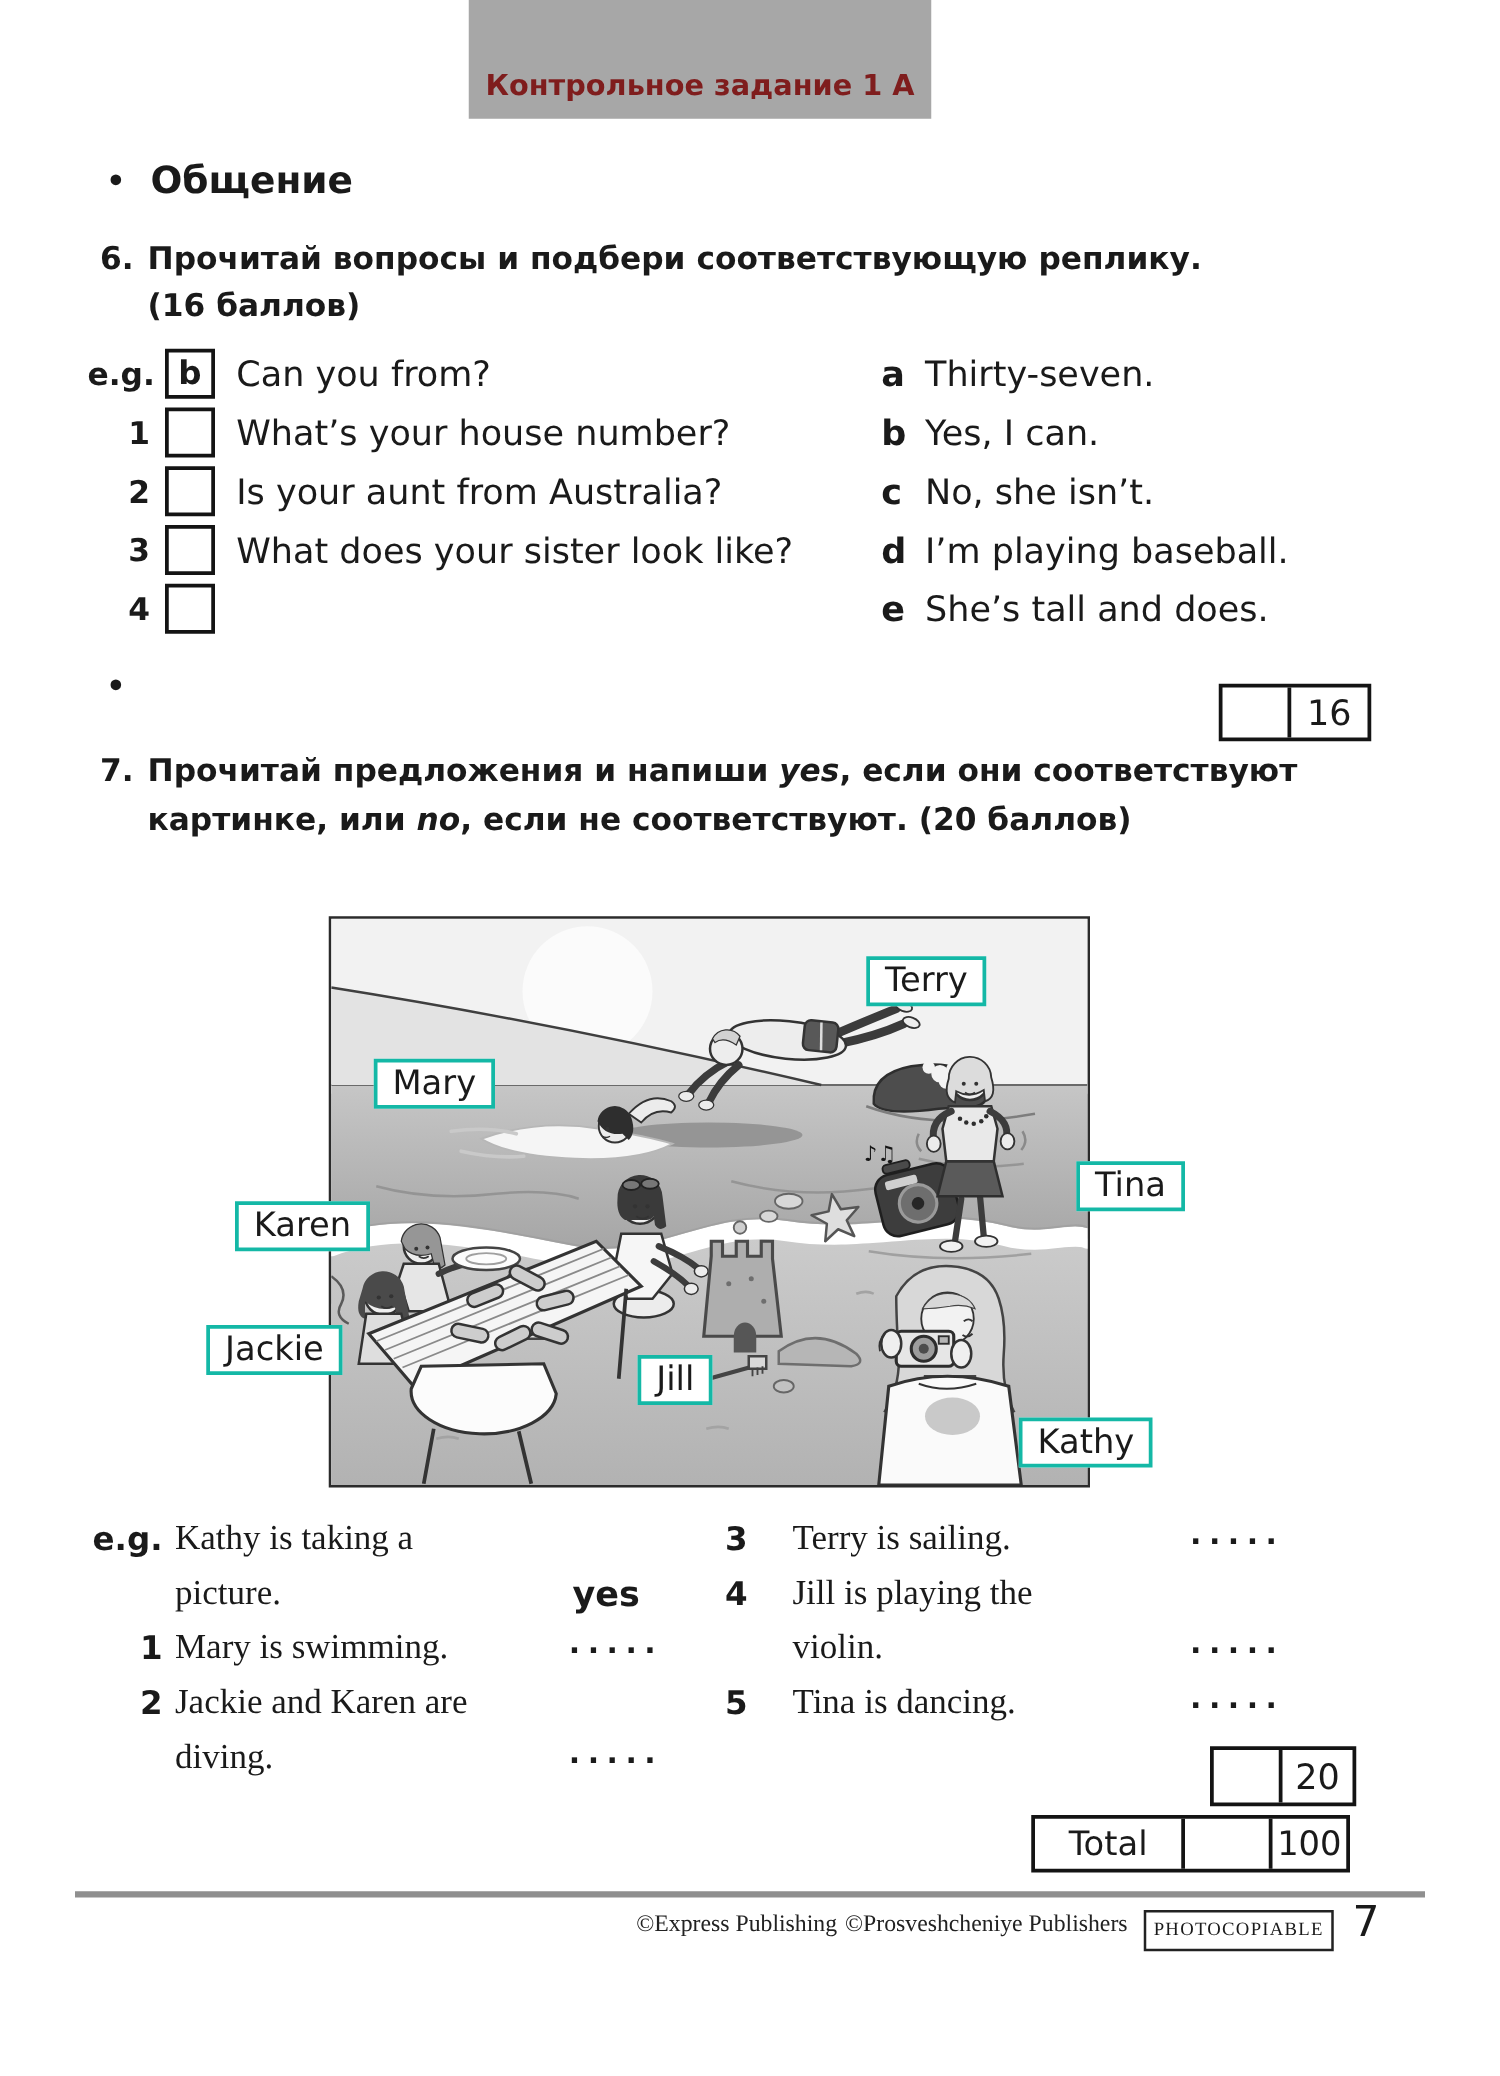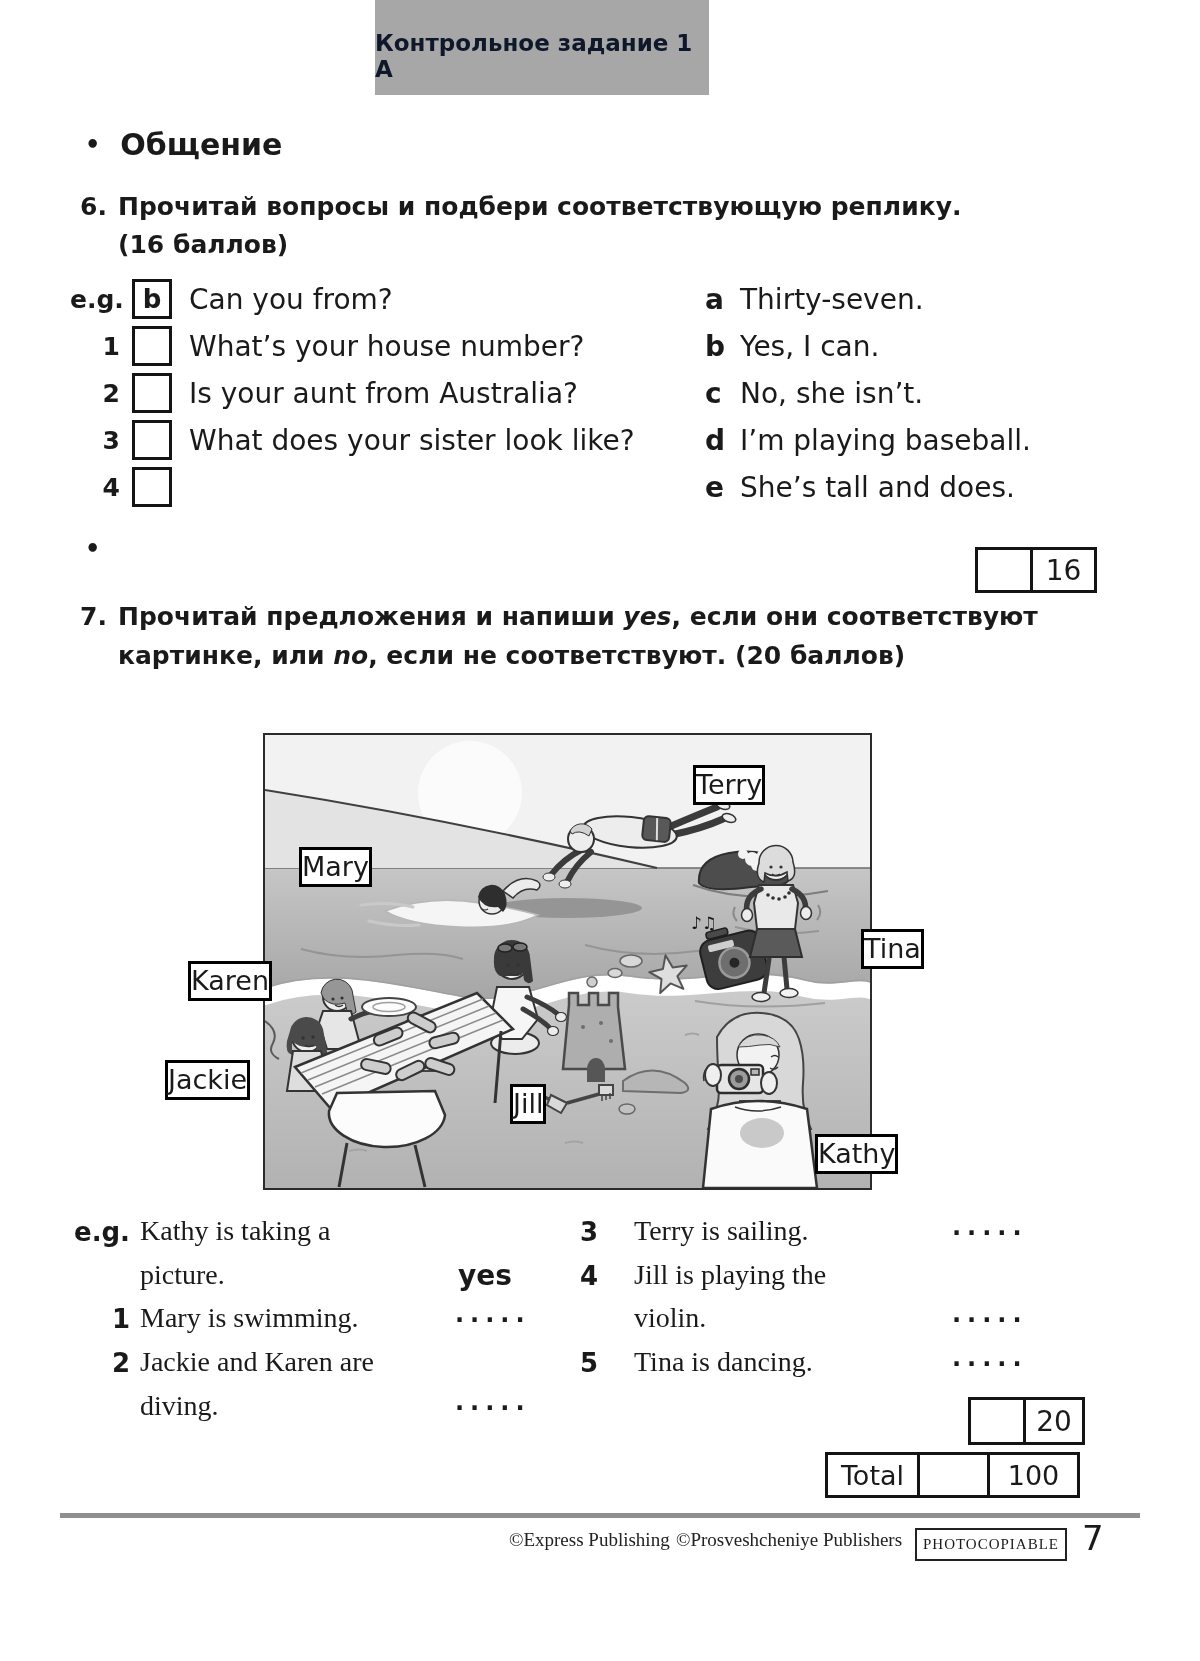--- a/index.html
+++ b/index.html
@@ -1,51 +1,51 @@
 <!DOCTYPE html>
 <html><head>
 <meta charset="utf-8">
 <style>
   html,body{margin:0;padding:0;}
   body{
     width:1200px;height:1661px;position:relative;background:#ffffff;
     font-family:"DejaVu Sans",sans-serif;color:#1a1a1a;overflow:hidden;
   }
   .header-box{
-    position:absolute;left:375px;top:0;width:334px;height:95px;background:#a7a7a7;
+    position:absolute;left:375px;top:0;width:370px;height:95px;background:#a7a7a7;
     display:flex;align-items:flex-end;justify-content:center;box-sizing:border-box;
-    padding-bottom:13px;color:#0f172a;font-size:23px;font-weight:bold;
+    padding-bottom:13px;color:#7f1d1d;font-size:23px;font-weight:bold;
   }
   .sec-head{position:absolute;left:85px;font-size:30px;font-weight:bold;display:flex;align-items:center;}
   .sec-head .bullet{font-size:24px;margin-right:20px;}
   .task-line{position:absolute;font-size:25px;font-weight:bold;white-space:nowrap;}
   .tnum{display:inline-block;width:38px;}
   .it{font-style:italic;}
   .mrow{position:absolute;left:70px;height:38px;display:flex;align-items:center;}
   .mlabel{width:62px;text-align:right;font-weight:bold;font-size:25px;padding-right:12px;box-sizing:border-box;}
   .mbox{width:34px;height:34px;border:3px solid #141414;background:#fff;display:flex;align-items:center;justify-content:center;font-weight:bold;font-size:26px;flex:none;}
   .mtext{margin-left:17px;font-size:28px;white-space:nowrap;}
   .orow{position:absolute;left:705px;height:38px;display:flex;align-items:center;font-size:28px;white-space:nowrap;}
   .oletter{font-weight:bold;width:35px;flex:none;}
   .score-box{position:absolute;border:3px solid #141414;display:flex;background:#fff;box-sizing:border-box;}
   .score-cell{height:100%;box-sizing:border-box;}
   .score-cell.inp{width:55px;border-right:3px solid #141414;}
   .score-cell.max{flex:1;display:flex;align-items:center;justify-content:center;font-size:28px;}
   .picture{position:absolute;left:263px;top:733px;width:605px;height:453px;border:2px solid #2b2b2b;box-sizing:content-box;background:#f2f2f2;}
   .pic-label{
-    position:absolute;background:#ffffff;border:3px solid #000000;padding:0 0;
+    position:absolute;background:#ffffff;border:3px solid #14b8a6;padding:0 12px;
     font-size:27px;line-height:34px;white-space:nowrap;z-index:5;
   }
   .sent{position:absolute;font-size:28px;white-space:nowrap;font-family:Liberation Serif, serif;}
   .snum{position:absolute;font-weight:bold;font-size:26px;width:60px;text-align:right;}
   .dots{position:absolute;font-size:24px;font-weight:bold;letter-spacing:6px;}
   .yes{position:absolute;font-weight:bold;font-size:28px;}
   .total-box{position:absolute;left:825px;top:1452px;width:255px;height:46px;border:3px solid #141414;display:flex;box-sizing:border-box;background:#fff;}
   .total-cell{height:100%;box-sizing:border-box;display:flex;align-items:center;justify-content:center;font-size:27px;}
-  .total-cell.lbl{width:92px;border-right:3px solid #141414;}
+  .total-cell.lbl{width:120px;border-right:3px solid #141414;}
   .total-cell.inp{width:70px;border-right:3px solid #141414;}
   .total-cell.val{flex:1;}
   .footer-rule{position:absolute;left:60px;top:1513px;width:1080px;height:5px;background:#8f8f8f;}
   .footer-text{position:absolute;top:1529px;font-family:"Liberation Serif",serif;font-size:19px;color:#222;white-space:nowrap;}
   .photocopiable{
     position:absolute;left:915px;top:1528px;width:152px;height:33px;border:2px solid #222;
     display:flex;align-items:center;justify-content:center;font-family:"Liberation Serif",serif;
     font-size:15px;letter-spacing:1px;box-sizing:border-box;
   }
   .pagenum{position:absolute;left:1082px;top:1518px;font-size:34px;}

